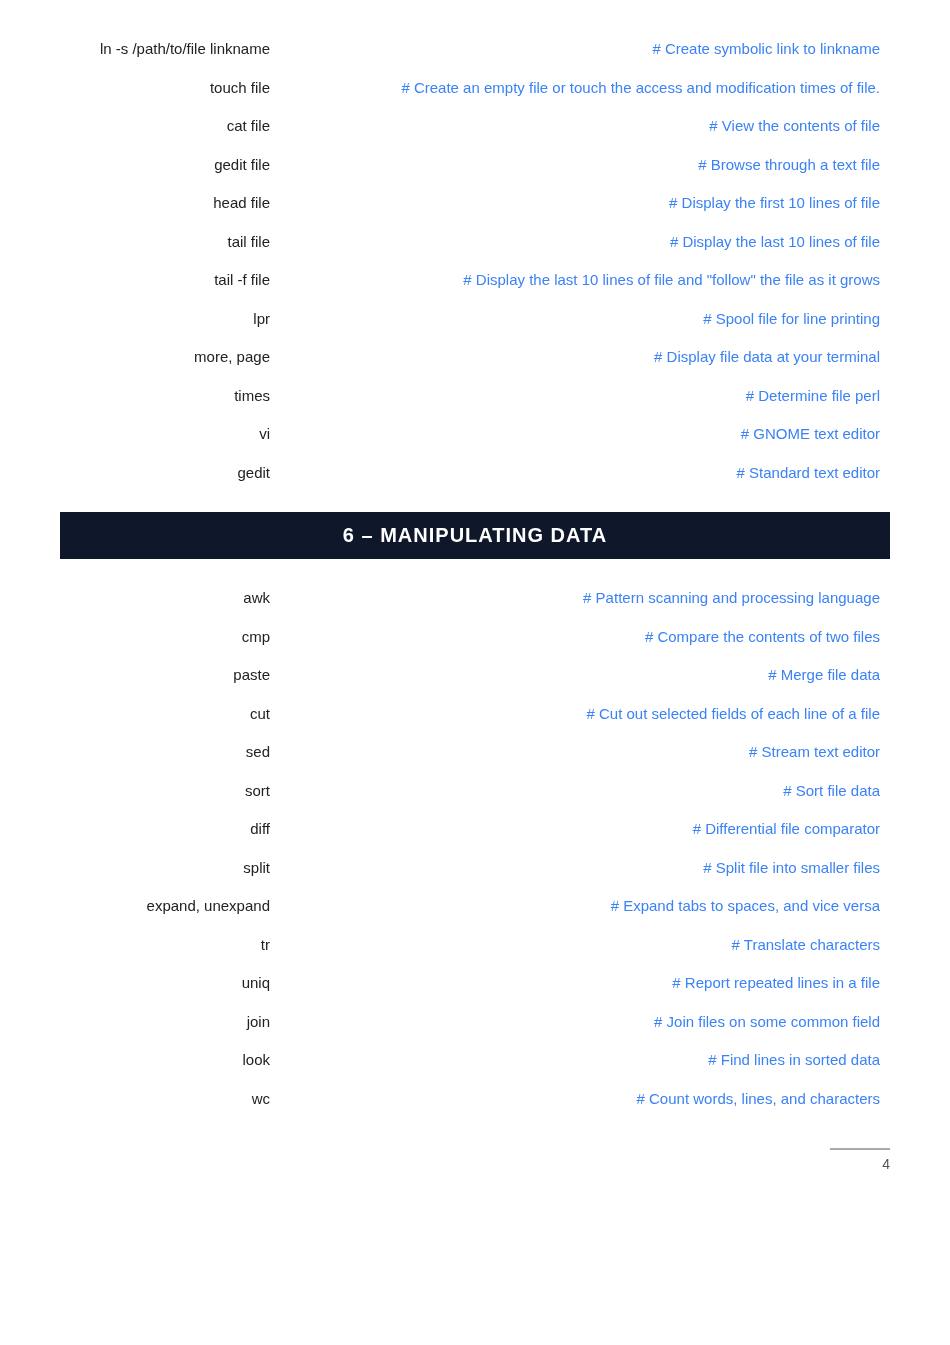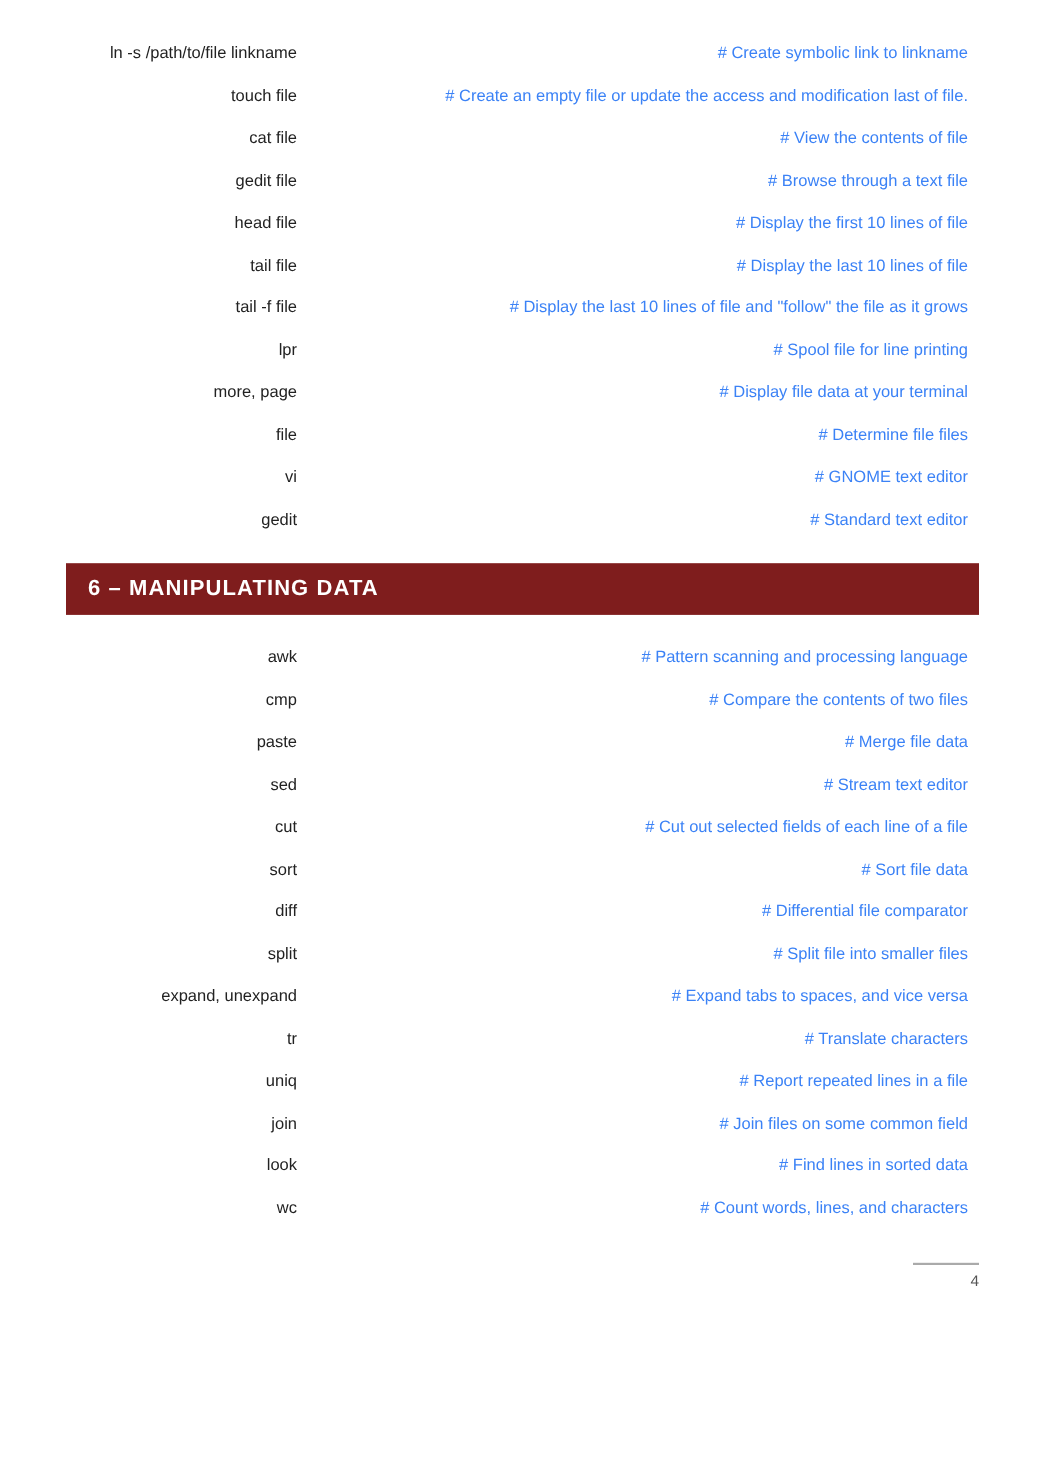--- a/index.html
+++ b/index.html
@@ -31,22 +31,23 @@
       font-family: Arial, Helvetica, sans-serif;
       color: #222;
       white-space: nowrap;
     }
 
     .command-table td:last-child {
       color: #3b82f6;
     }
 
     .section-header {
-      background-color: #7f1d1d;
+      background-color: #0f172a;
       color: #fff;
+      text-align: center;
       padding: 12px 20px;
       font-size: 20px;
       font-weight: bold;
       font-family: Arial, Helvetica, sans-serif;
       letter-spacing: 1px;
       margin: 20px 0 20px 0;
       text-transform: uppercase;
     }
 
     .page-number {
@@ -64,21 +65,21 @@
 <body>
 
 <table class="command-table">
   <tbody id="top-commands-body">
   <tr>
       <td>ln -s /path/to/file linkname</td>
       <td># Create symbolic link to linkname</td>
     </tr>
       <tr>
       <td>touch file</td>
-      <td># Create an empty file or update the access and modification last of file.</td>
+      <td># Create an empty file or touch the access and modification times of file.</td>
     </tr>
       <tr>
       <td>cat file</td>
       <td># View the contents of file</td>
     </tr>
       <tr>
       <td>gedit file</td>
       <td># Browse through a text file</td>
     </tr>
       <tr>
@@ -95,22 +96,22 @@
     </tr>
       <tr>
       <td>lpr</td>
       <td># Spool file for line printing</td>
     </tr>
       <tr>
       <td>more, page</td>
       <td># Display file data at your terminal</td>
     </tr>
       <tr>
-      <td>file</td>
-      <td># Determine file files</td>
+      <td>times</td>
+      <td># Determine file perl</td>
     </tr>
       <tr>
       <td>vi</td>
       <td># GNOME text editor</td>
     </tr>
       <tr>
       <td>gedit</td>
       <td># Standard text editor</td>
     </tr>
     </tbody>
@@ -130,26 +131,26 @@
     </tr>
       <tr>
       <td>cmp</td>
       <td># Compare the contents of two files</td>
     </tr>
       <tr>
       <td>paste</td>
       <td># Merge file data</td>
     </tr>
       <tr>
+      <td>cut</td>
+      <td># Cut out selected fields of each line of a file</td>
+    </tr>
+      <tr>
       <td>sed</td>
       <td># Stream text editor</td>
-    </tr>
-      <tr>
-      <td>cut</td>
-      <td># Cut out selected fields of each line of a file</td>
     </tr>
       <tr>
       <td>sort</td>
       <td># Sort file data</td>
     </tr>
       <tr>
       <td>diff</td>
       <td># Differential file comparator</td>
     </tr>
       <tr>

